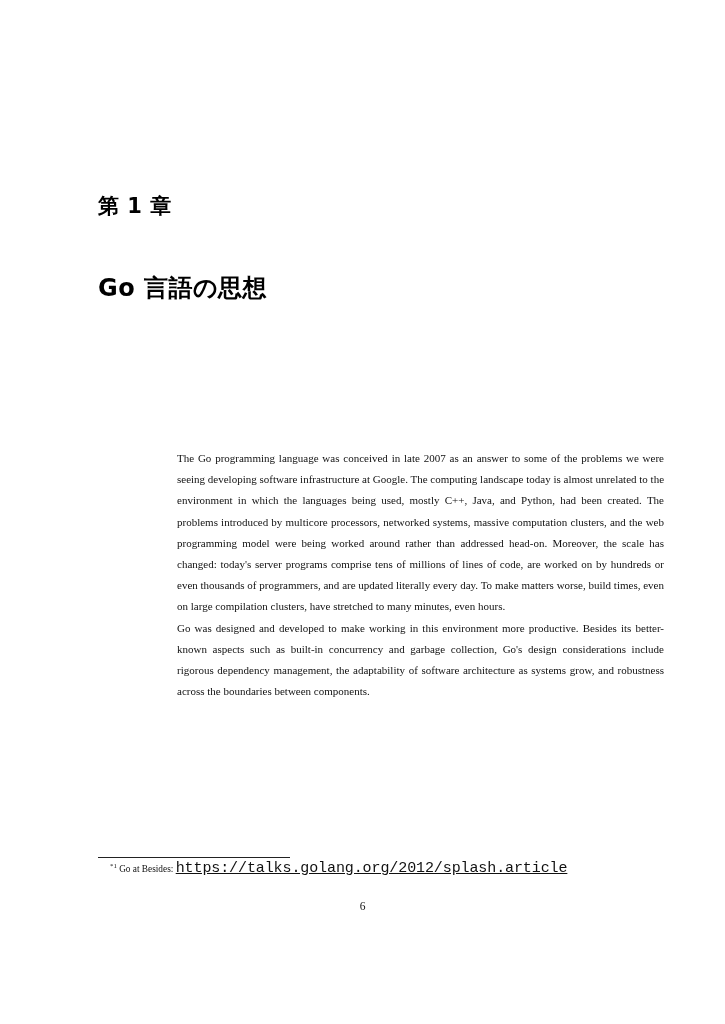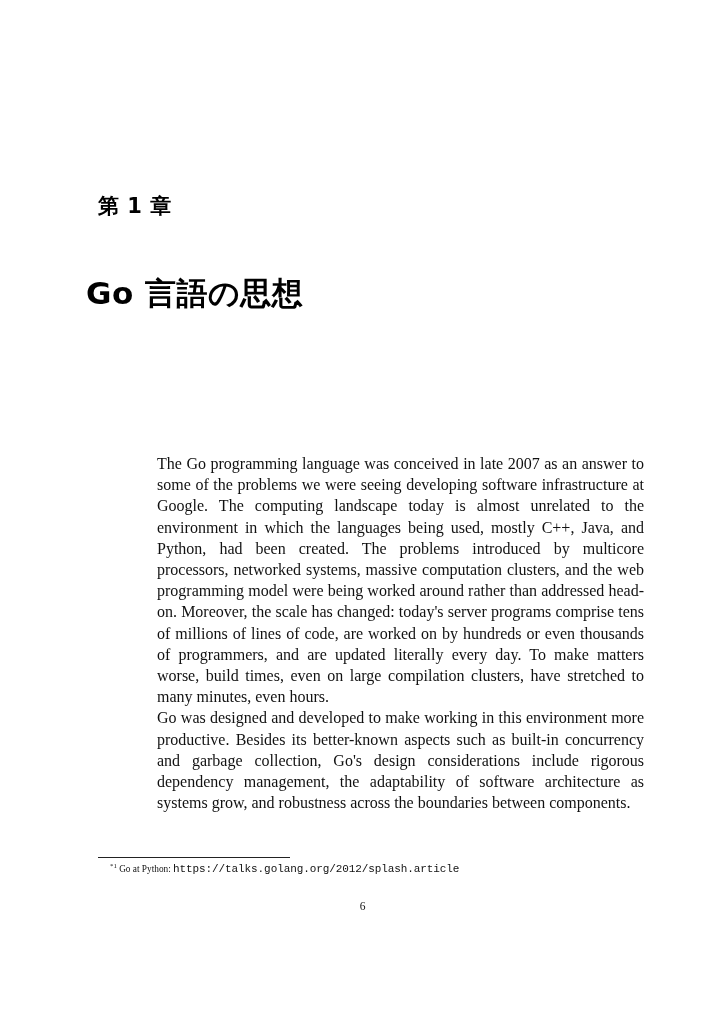--- a/index.html
+++ b/index.html
@@ -34,25 +34,25 @@
     font-size: 21px;
     line-height: 28px;
     letter-spacing: 0.5px;
     color: #000000;
     white-space: nowrap;
   }
 
   
   .chapter-title {
     position: absolute;
-    left: 86px;
+    left: 98px;
     top: 253px;
     font-family: "DejaVu Sans", "Liberation Sans", sans-serif;
     font-weight: bold;
-    font-size: 31px;
+    font-size: 24px;
     line-height: 38px;
     letter-spacing: 0.5px;
     color: #000000;
     white-space: nowrap;
   }
 
   
   .jp-para {
     position: absolute;
     left: 98px;
@@ -76,25 +76,24 @@
     line-height: 0;
   }
 
   
   .quote {
     position: absolute;
     left: 137px;
     top: 437px;
     width: 487px;
     font-family: "Liberation Serif", "DejaVu Serif", serif;
-    font-size: 16px;
+    font-size: 11px;
     line-height: 21.2px;
     text-align: justify;
     color: #111111;
-    margin-left: 20px;
   }
   .quote p {
     margin: 0;
     text-indent: 0;
     -webkit-hyphens: auto;
     hyphens: auto;
   }
 
   
   .footnote-rule {
@@ -116,22 +115,23 @@
     color: #111111;
     white-space: nowrap;
   }
   .footnote sup {
     font-size: 6.8px;
     vertical-align: super;
     line-height: 0;
   }
   .footnote .url {
     font-family: "Liberation Mono", "DejaVu Sans Mono", monospace;
-    font-size: 11px;
+    font-size: 15px;
     letter-spacing: -0.1px;
+    text-decoration: underline;
   }
 
   
   .page-number {
     position: absolute;
     left: 0;
     top: 900px;
     width: 725px;
     text-align: center;
     font-family: "Liberation Serif", "DejaVu Serif", serif;
@@ -150,17 +150,17 @@
 
 
   <blockquote class="quote">
     <p>The Go programming language was conceived in late 2007 as an answer to some of the problems we were seeing developing software infrastructure at Google. The computing landscape today is almost unrelated to the environment in which the languages being used, mostly C++, Java, and Python, had been created.  The problems introduced by multicore processors, networked systems, massive computation clusters, and the web programming model were being worked around rather than addressed head-on. Moreover, the scale has changed:  today's server programs comprise tens of millions of lines of code, are worked on by hundreds or even thousands of programmers, and are updated literally every day.  To make matters worse, build times, even on large compilation clusters, have stretched to many minutes, even hours.</p>
     <p>Go was designed and developed to make working in this environment more productive.  Besides its better-known aspects such as built-in concurrency and garbage collection, Go's design considerations include rigorous dependency management, the adaptability of software architecture as systems grow, and robustness across the boundaries between components.</p>
   </blockquote>
 
 
   <div class="footnote-rule"></div>
 
-  <div class="footnote"><sup>*1</sup> <span>Go at Python:</span> <span class="url">https://talks.golang.org/2012/splash.article</span></div>
+  <div class="footnote"><sup>*1</sup> <span>Go at Besides:</span> <span class="url">https://talks.golang.org/2012/splash.article</span></div>
 
   <div class="page-number">6</div>
 
 </div>
 
 </body></html>

